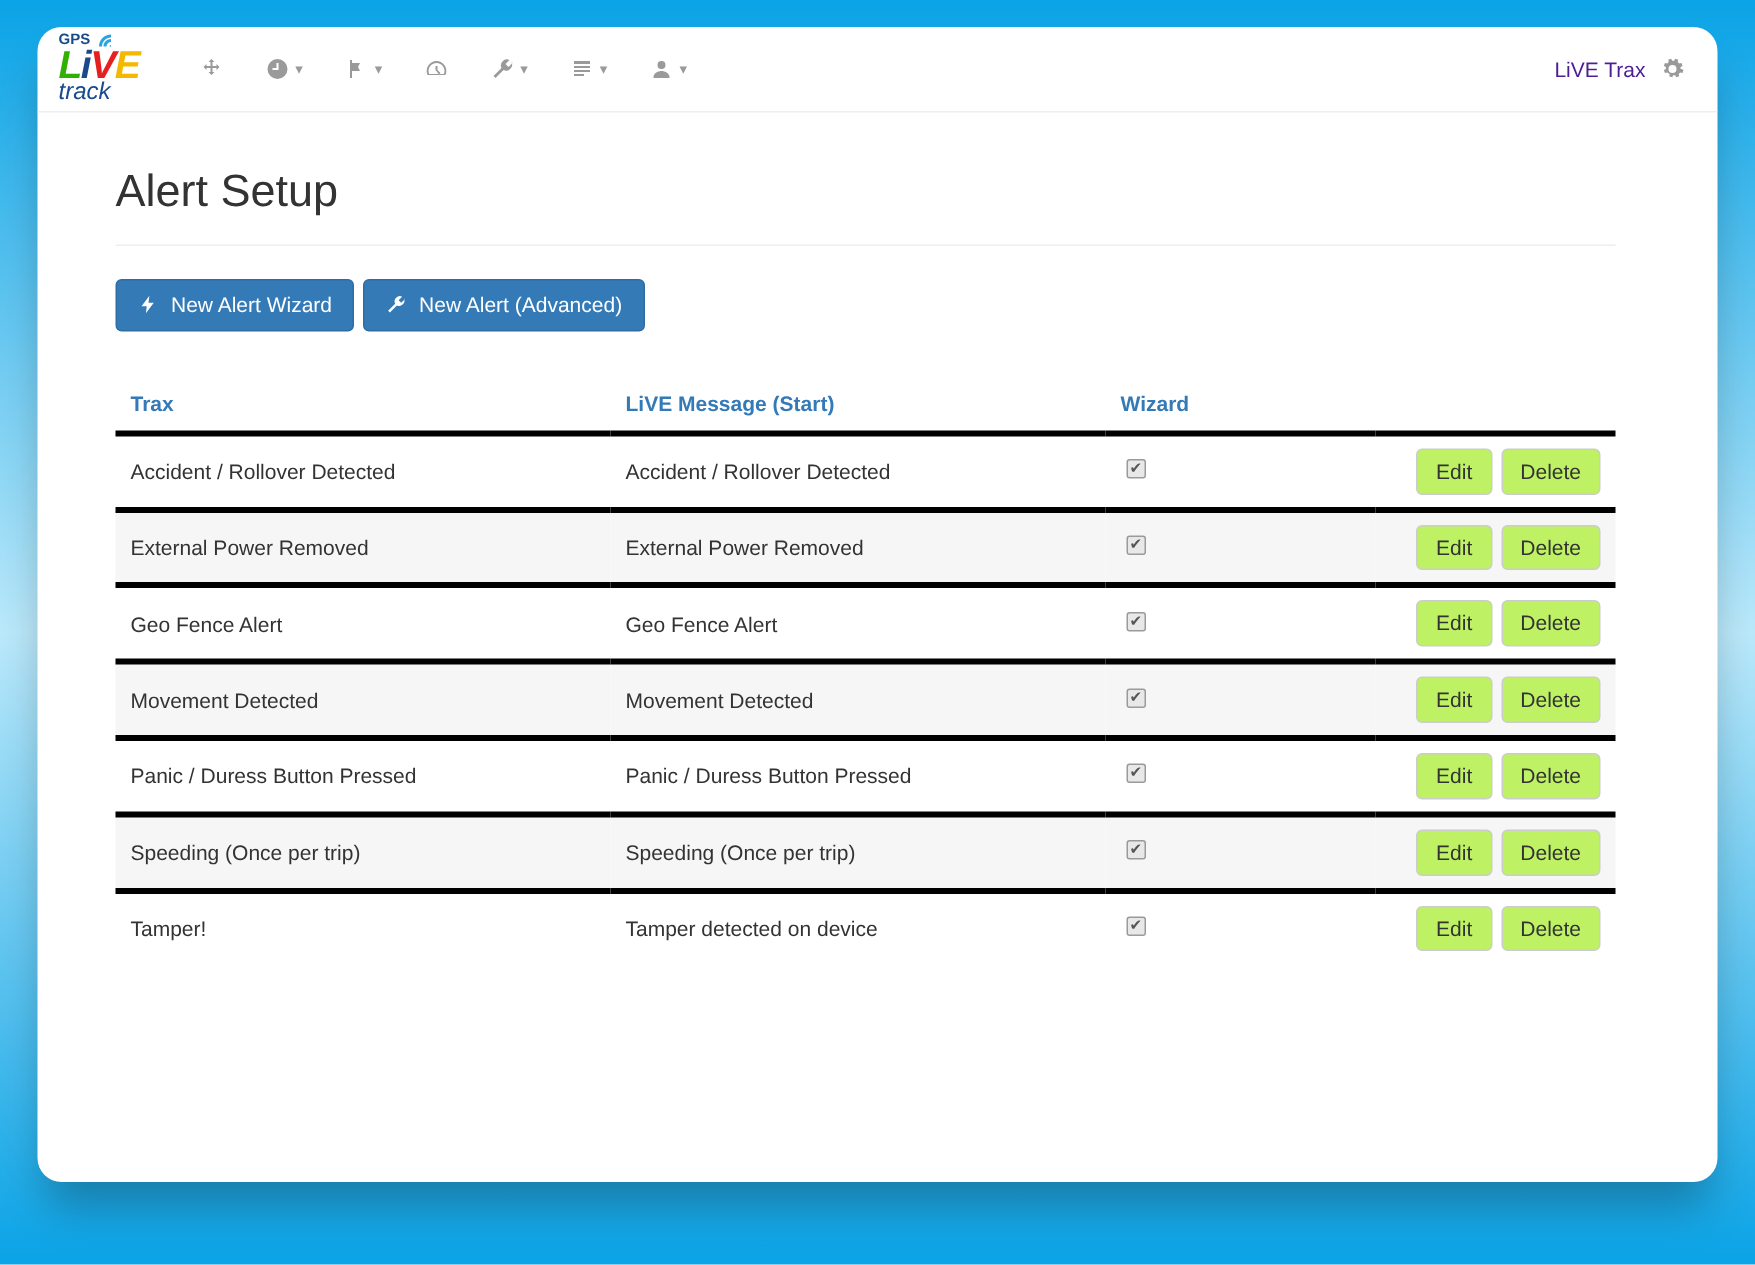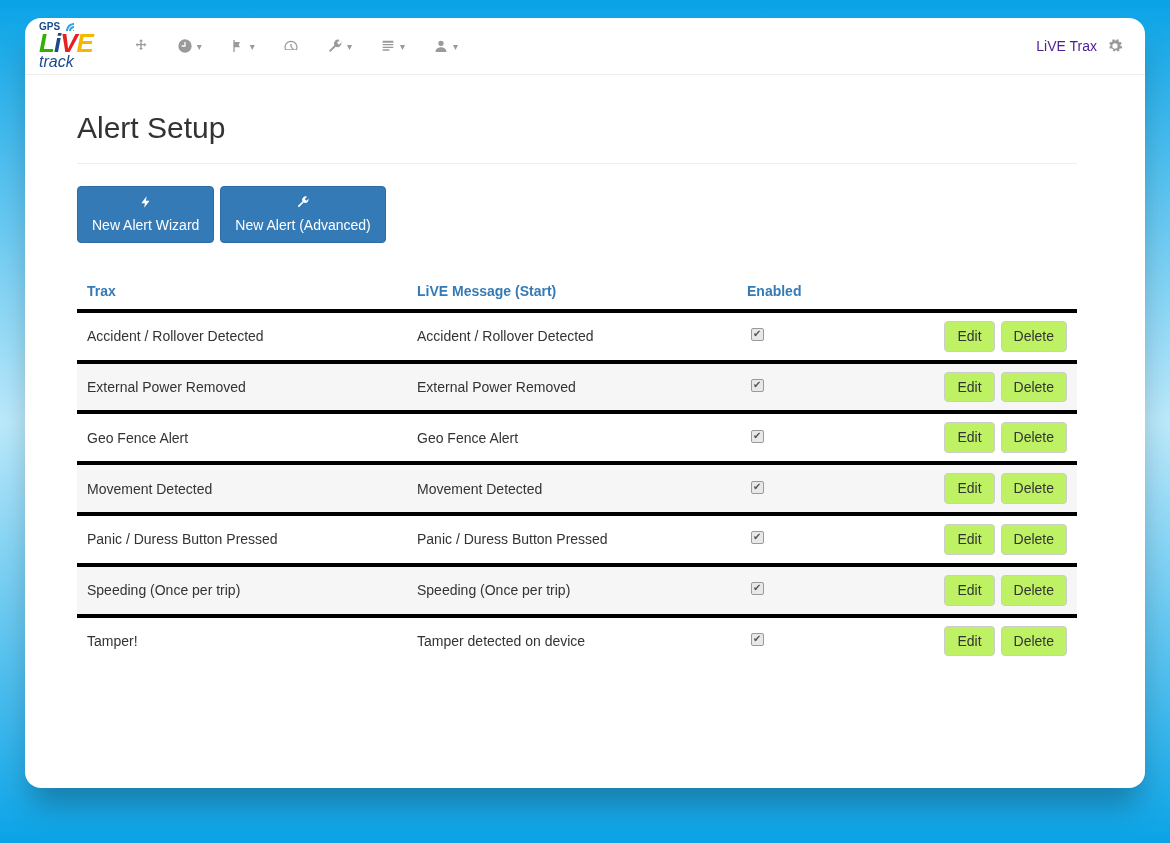--- a/index.html
+++ b/index.html
@@ -54,21 +54,21 @@
   }
   .nav-item svg{width:16px;height:16px;fill:#9a9a9a;}
   .nav-caret{margin-left:4px;font-size:10px;}
   .nav-right{margin-left:auto;display:flex;align-items:center;gap:4px;color:#4c1d95;font-size:14px;padding-right:8px;}
   .content{padding:28px 68px 30px 52px;}
   h1{font-size:30px;font-weight:500;color:#333;margin:8px 0 18px 0;}
   hr.sep{border:none;border-top:1px solid #eee;margin:0 0 22px 0;}
   .btn{
     display:inline-flex;align-items:center;gap:8px;
     border-radius:4px;border:1px solid transparent;
-    padding:8px 14px;font-size:14px;cursor:pointer;line-height:1.2;flex-direction:column;
+    padding:8px 14px;font-size:14px;cursor:pointer;line-height:1.2;
   }
   .btn-primary{background:#337ab7;border-color:#2e6da4;color:#fff;}
   .btn-default{background:#bef264;border-color:#ccc;color:#333;}
   .btns-row{display:flex;gap:6px;margin-bottom:30px;}
   .icon-svg{width:14px;height:14px;fill:currentColor;}
   table.alerts{
     width:100%;border-collapse:collapse;font-size:14px;color:#333;
   }
   table.alerts th{
     text-align:left;padding:10px 10px;color:#337ab7;font-weight:700;font-size:14px;
@@ -172,21 +172,21 @@
           </svg>
         <span>New Alert (Advanced)</span>
       </button>
     </div>
 
     <table class="alerts">
       <thead>
         <tr>
           <th style="width:33%">Trax</th>
           <th style="width:33%">LiVE Message (Start)</th>
-          <th style="width:18%">Enabled</th>
+          <th style="width:18%">Wizard</th>
           <th style="width:16%"></th>
         </tr>
       </thead>
       <tbody id="alert-rows">
           <tr>
             <td>Accident / Rollover Detected</td>
             <td>Accident / Rollover Detected</td>
             <td><input type="checkbox" class="chk" checked="" disabled="" style=""></td>
             <td>
               <div class="actions">

